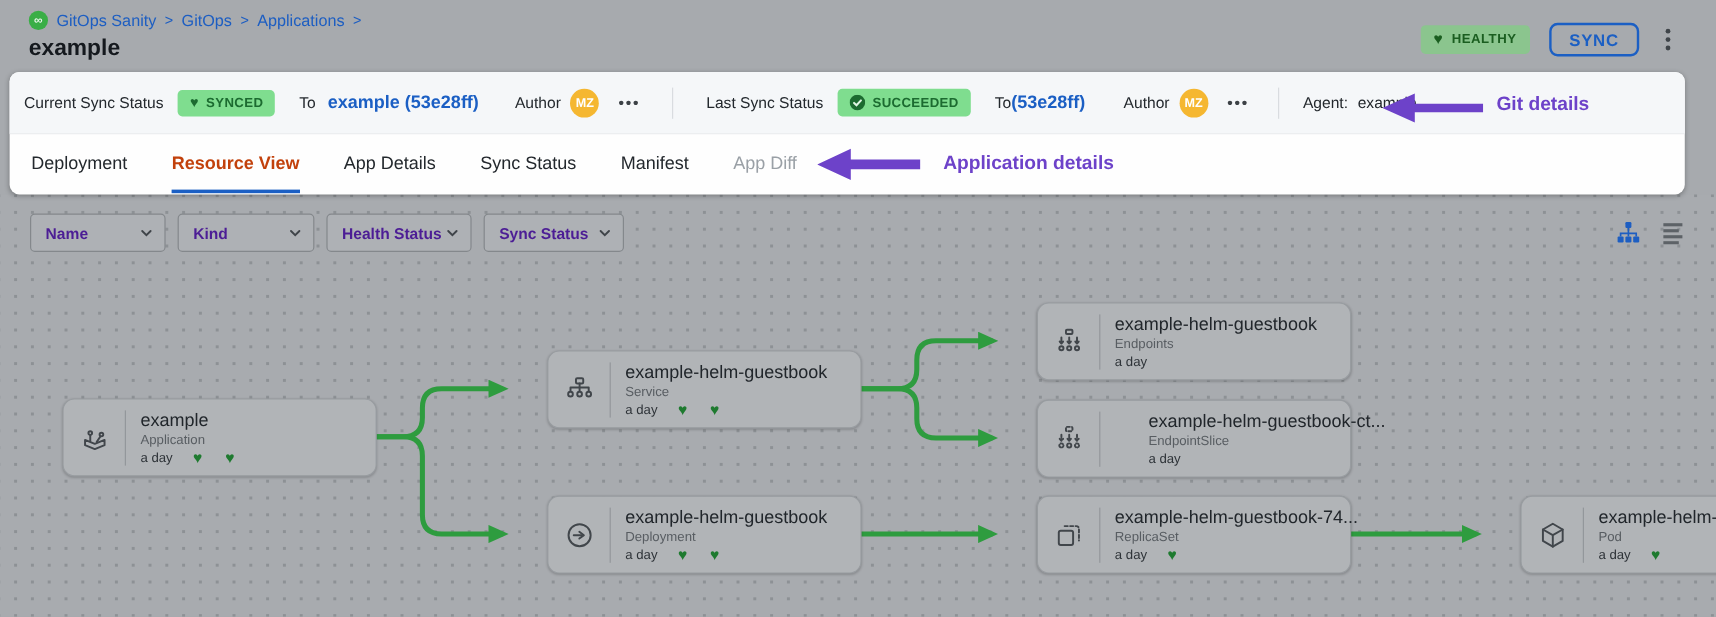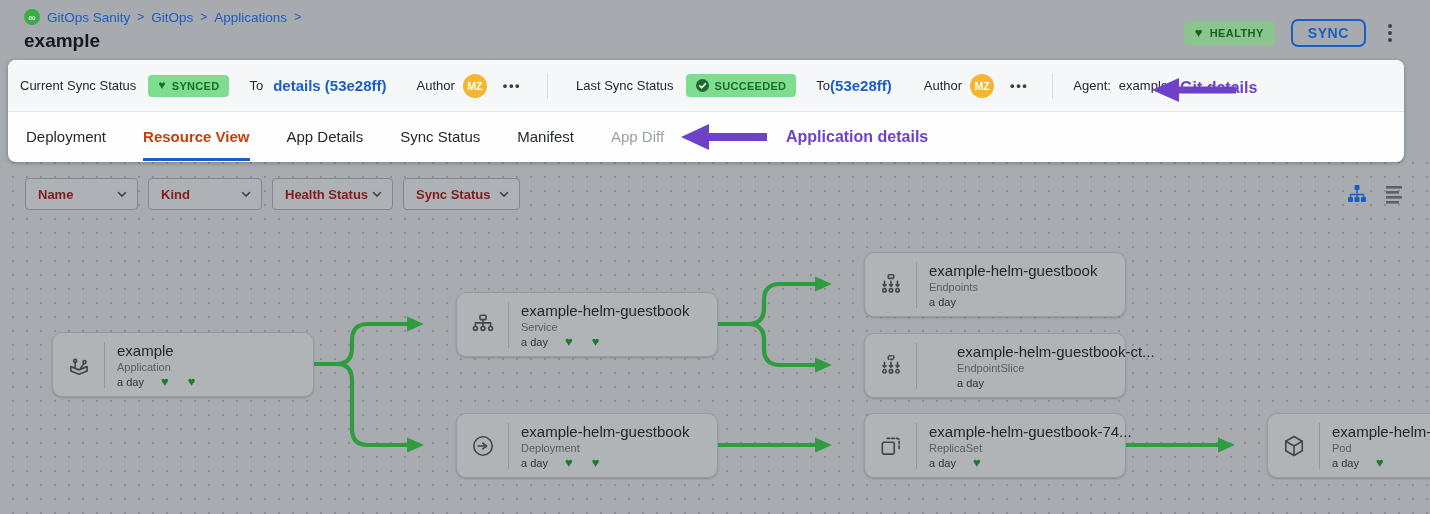--- a/index.html
+++ b/index.html
@@ -59,21 +59,21 @@
 
   
   .canvas { position: absolute; left: 0; top: 162px; width: 1430px; height: 352px;
     background-color: #a8abaf;
     background-image: radial-gradient(circle, #8d9195 1.2px, transparent 1.4px);
     background-size: 14px 14px; background-position: 6px 8px; z-index: 1; }
 
   .filters { position: absolute; left: 25px; top: 16px; display: flex; gap: 10px; }
   .chip { height: 32px; background: #aeb1b5; border: 1px solid #84888c; border-radius: 4px;
     display: flex; align-items: center; justify-content: space-between; padding: 0 10px 0 12px;
-    font-size: 13px; font-weight: 600; color: #7f1d1d; cursor: pointer; }
+    font-size: 13px; font-weight: 600; color: #4c1d95; cursor: pointer; }
   .view-toggles { position: absolute; top: 22px; right: 27px; display: flex; gap: 19px; align-items: center; }
   .view-toggle { cursor: pointer; }
 
   .edges { position: absolute; left: 0; top: 0; pointer-events: none; }
 
   .node { position: absolute; width: 262px; height: 65px; background: #b1b4b7; border: 1px solid #989ca0;
     border-radius: 10px; box-shadow: 0 1px 2px rgba(0,0,0,.18); display: flex; align-items: center; cursor: pointer; margin-left: 24px; }
   .node-iconbox { width: 52px; height: 46px; display: flex; align-items: center; justify-content: center;
     border-right: 1px solid #93979b; flex: none; }
   .node-body { padding-left: 12px; display: flex; flex-direction: column; min-width: 0; }
@@ -113,21 +113,21 @@
 </div>
 
 <section class="card">
   <div class="syncbar">
     <span>Current Sync Status</span>
     <span class="status-badge" style="margin-left:12px">
       <span class="heart-glyph">♥</span>
       <span>SYNCED</span>
     </span>
     <span style="margin-left:20px">To</span>
-    <a class="git-link" style="margin-left:10px">details (53e28ff)</a>
+    <a class="git-link" style="margin-left:10px">example (53e28ff)</a>
     <span style="margin-left:30px">Author</span>
     <span class="avatar" style="margin-left:8px">MZ</span>
     <span class="dots-more" style="margin-left:16px">•••</span>
     <span class="vdivider" style="margin-left:26px"></span>
 
     <span style="margin-left:28px">Last Sync Status</span>
     <span class="status-badge" style="margin-left:12px">
       <svg width="13" height="13" viewBox="0 0 14 14">
         <circle cx="7" cy="7" r="7" fill="#1c6b30"></circle>
         <path d="M4 7.3 L6.2 9.4 L10.2 5" stroke="#dff5e2" stroke-width="1.8" fill="none" stroke-linecap="round"></path>
@@ -151,21 +151,21 @@
     <span class="tab">App Details</span>
     <span class="tab">Sync Status</span>
     <span class="tab">Manifest</span>
     <span class="tab disabled">App Diff</span>
   </div>
 </section>
 
 <svg class="annotation" style="left:1152px; top:77px;" width="84" height="26" viewBox="0 0 84 26">
   <path d="M84 9.5 H27 V1 L0 13 L27 25 V16.5 H84 Z" fill="#6d42c9"></path>
 </svg>
-<span class="annotation-text" style="left:1180px; top:79px;">Git details</span>
+<span class="annotation-text" style="left:1247px; top:79px;">Git details</span>
 
 <svg class="annotation" style="left:681px; top:123px;" width="86" height="28" viewBox="0 0 86 28">
   <path d="M86 10 H28 V1 L0 14 L28 27 V18 H86 Z" fill="#6d42c9"></path>
 </svg>
 <span class="annotation-text" style="left:786px; top:128px;">Application details</span>
 
 <div class="canvas">
 
   <div class="filters">
     <span class="chip" style="width:113px">

